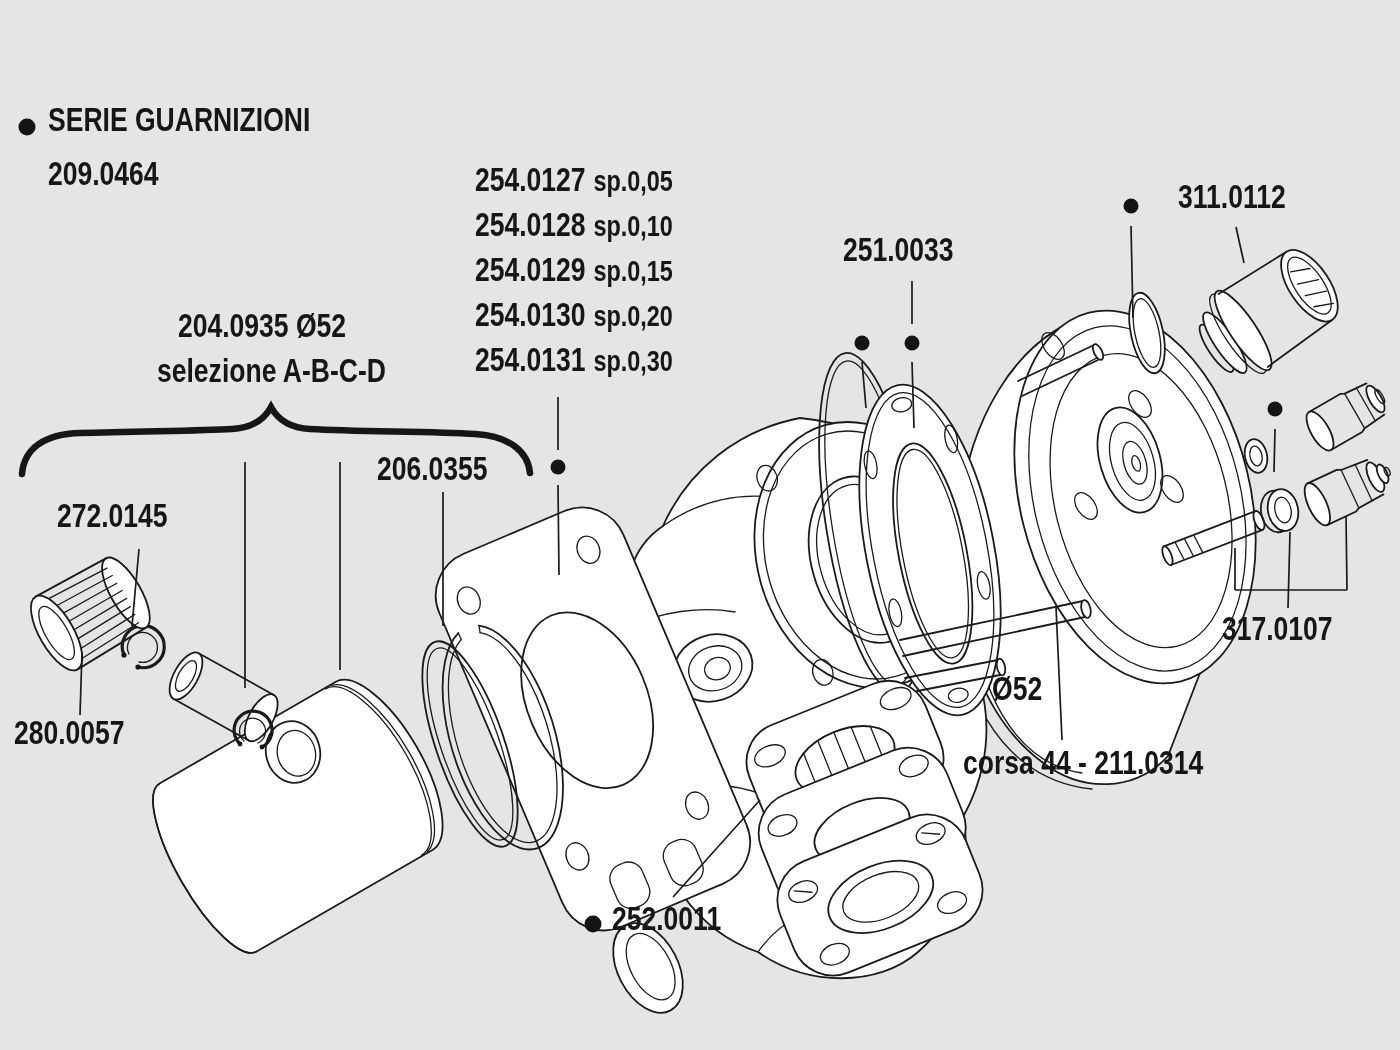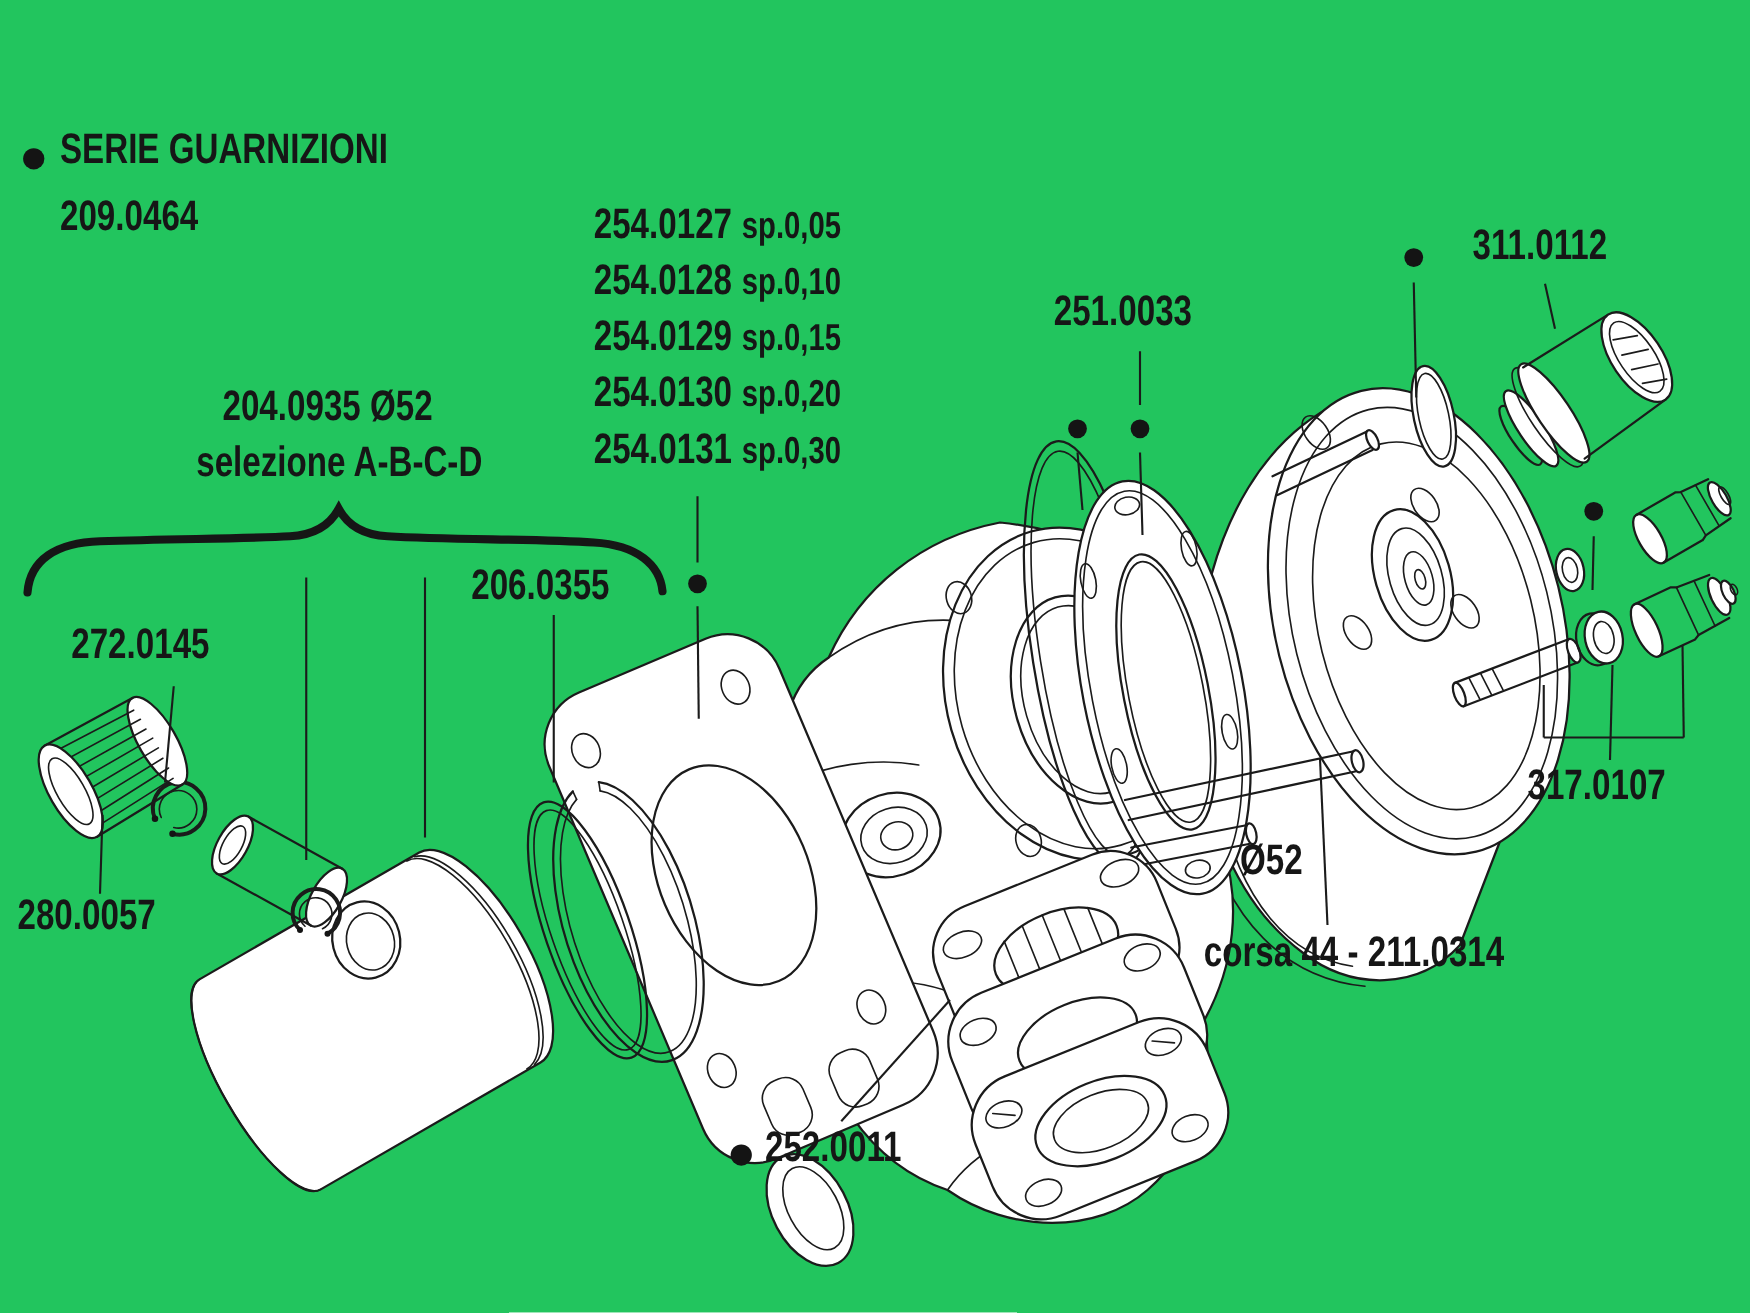--- a/index.html
+++ b/index.html
@@ -1,16 +1,16 @@
 <!DOCTYPE html>
 <html><head>
 <meta charset="utf-8">
 <style>
   html,body{margin:0;padding:0;background:#fff;}
-  #stage{position:relative;width:1400px;height:1050px;background:#22c55e;overflow:hidden;
+  #stage{position:relative;width:1400px;height:1050px;background:#e5e5e5;overflow:hidden;
          font-family:"Liberation Sans", sans-serif;}
   #art{position:absolute;left:0;top:0;}
   svg .ln{stroke:#1b1b1b;stroke-width:1.8;fill:none;stroke-linecap:round;stroke-linejoin:round;}
   svg .w{fill:#ffffff;}
   svg .thin{stroke-width:1.3;}
   svg .dot{fill:#141414;stroke:none;}
   svg .brace{stroke:#161616;stroke-width:6.5;fill:none;stroke-linecap:round;}
   svg .ldr{stroke:#1b1b1b;stroke-width:1.7;fill:none;}
   .lbl{position:absolute;font-weight:700;font-size:34px;color:#161616;line-height:1.05;
        white-space:nowrap;transform:scaleX(0.78);transform-origin:0 0;letter-spacing:0;}

